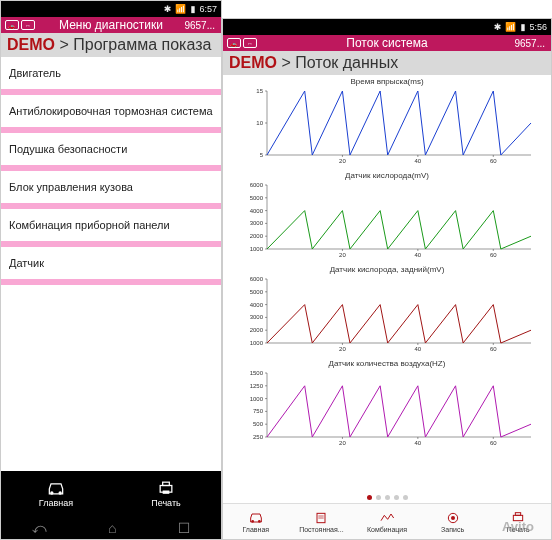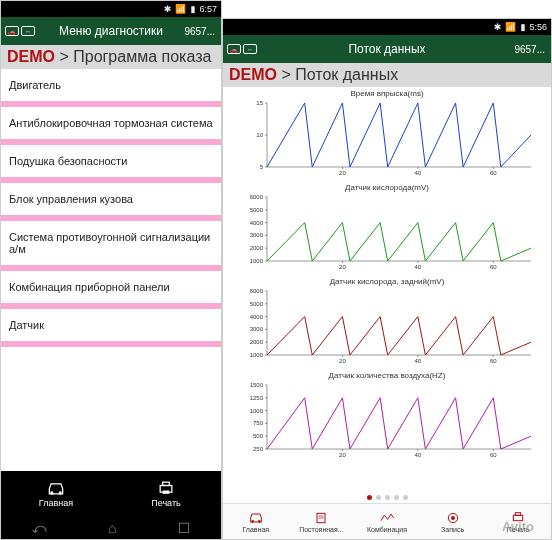--- a/index.html
+++ b/index.html
@@ -4,21 +4,21 @@
 <style>
   * { box-sizing: border-box; margin: 0; padding: 0; }
   body { font-family: Arial, sans-serif; background: #fff; width: 552px; height: 540px; overflow: hidden; position: relative; }
   .screen { position: absolute; background: #fff; border: 1px solid #ccc; display: flex; flex-direction: column; }
   .screen-left { left: 0; top: 0; width: 222px; height: 540px; }
   .screen-right { left: 222px; top: 18px; width: 330px; height: 522px; }
 
   .statusbar { background: #000; color: #eee; height: 16px; font-size: 9px; display: flex; align-items: center; justify-content: flex-end; padding: 0 4px; gap: 4px; }
   .statusbar .icon { font-size: 9px; }
 
-  .header { background: #14532d; color: #fff; height: 28px; display: flex; align-items: center; justify-content: center; position: relative; font-size: 12px; }
+  .header { background: #be185d; color: #fff; height: 16px; display: flex; align-items: center; justify-content: center; position: relative; font-size: 12px; }
   .header .right-txt { position: absolute; right: 6px; font-size: 10px; }
   .header .sub-icons { position: absolute; left: 4px; display: flex; gap: 2px; }
   .sub-icon { width: 14px; height: 10px; border: 1px solid #fff; border-radius: 2px; font-size: 6px; display: flex; align-items: center; justify-content: center; }
 
   .breadcrumb { background: #d9d9d9; color: #333; font-size: 16px; padding: 3px 6px; }
   .breadcrumb .demo { color: #b11116; font-weight: bold; }
 
   .menu-list { flex: 1; background: #fff; overflow: hidden; }
   .menu-item { padding: 10px 8px; border-bottom: 6px solid #f9a8d4; font-size: 11px; color: #222; }
 
@@ -66,21 +66,20 @@
     <span class="right-txt">9657...</span>
   </div>
   <div class="breadcrumb">
     <span class="demo">DEMO</span><span> &gt; Программа показа</span>
   </div>
   <div class="menu-list" id="menu-list">
       <div class="menu-item">Двигатель</div>
       <div class="menu-item">Антиблокировочная тормозная система</div>
       <div class="menu-item">Подушка безопасности</div>
       <div class="menu-item">Блок управления кузова</div>
-      <div class="menu-item">Система противоугонной сигнализации а/м</div>
       <div class="menu-item">Комбинация приборной панели</div>
       <div class="menu-item">Датчик</div>
     </div>
   <div class="bottom-nav">
     <div class="bottom-nav-item">
       <svg viewBox="0 0 24 18">
           <path d="M4 10 L6 4 L18 4 L20 10 L20 16 L4 16 Z" fill="none" stroke="#fff" stroke-width="1.5"></path>
           <circle cx="7" cy="15" r="2" fill="#fff"></circle>
           <circle cx="17" cy="15" r="2" fill="#fff"></circle>
         </svg>
@@ -107,21 +106,21 @@
     <span class="icon">✱</span>
     <span class="icon">📶</span>
     <span class="icon">▮</span>
     <span>5:56</span>
   </div>
   <div class="header">
     <div class="sub-icons">
       <span class="sub-icon">🚗</span>
       <span class="sub-icon">↔</span>
     </div>
-    <span>Поток данных</span>
+    <span>Поток система</span>
     <span class="right-txt">9657...</span>
   </div>
   <div class="breadcrumb">
     <span class="demo">DEMO</span><span> &gt; Поток данных</span>
   </div>
   <div class="charts-area" id="charts-area">
       <div class="chart-block">
         <div class="chart-title">Время впрыска(ms)</div>
         <svg width="300" height="80" class="chart-svg">
           <path d="M 30 4 L 30 68 L 294 68" class="axis-line" fill="none"></path>

